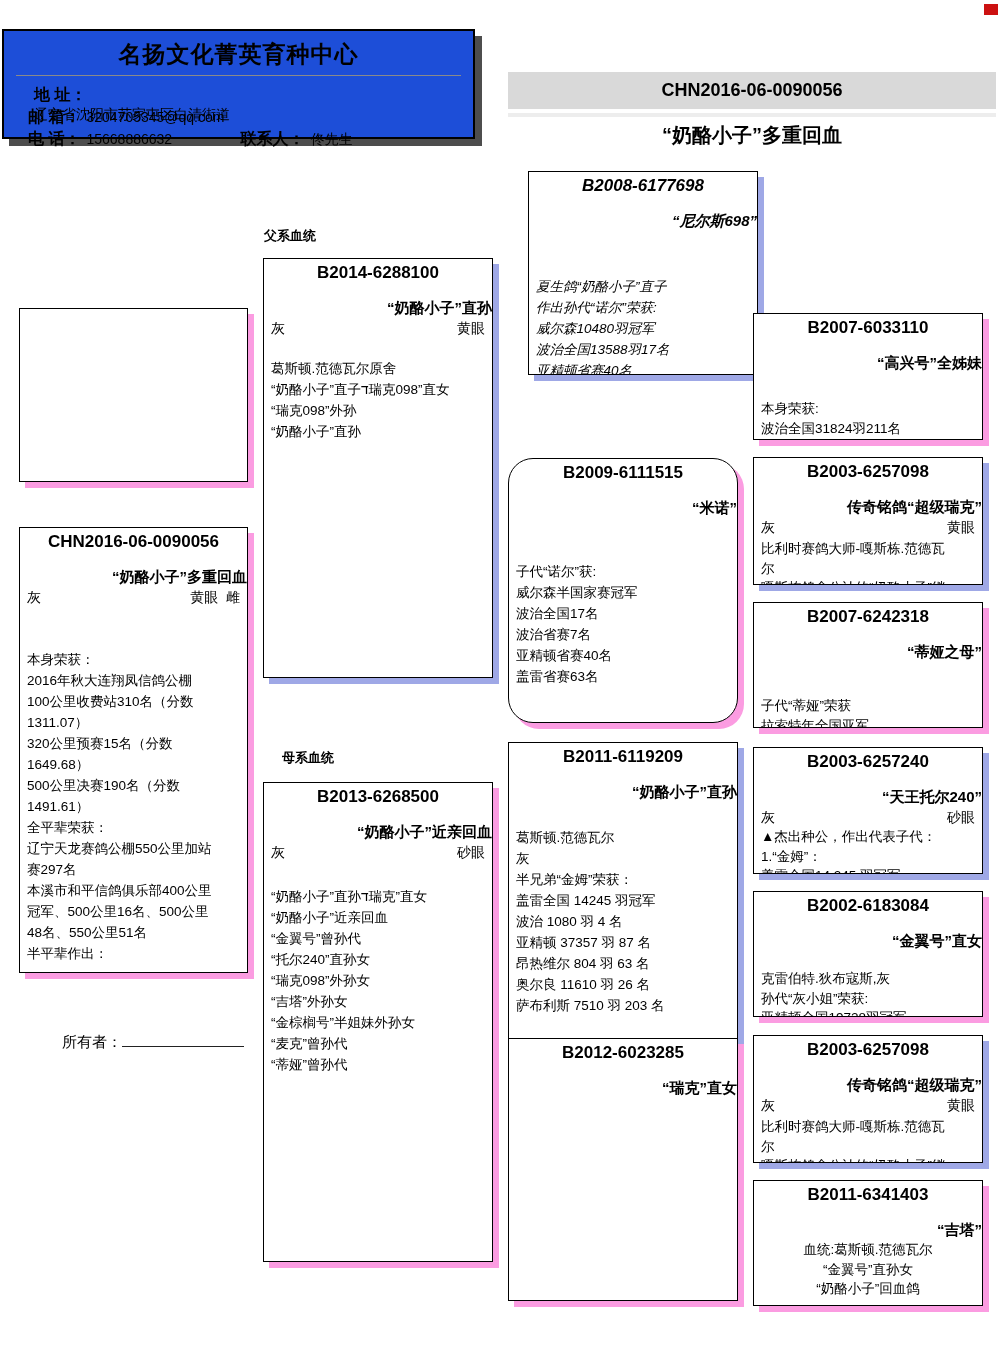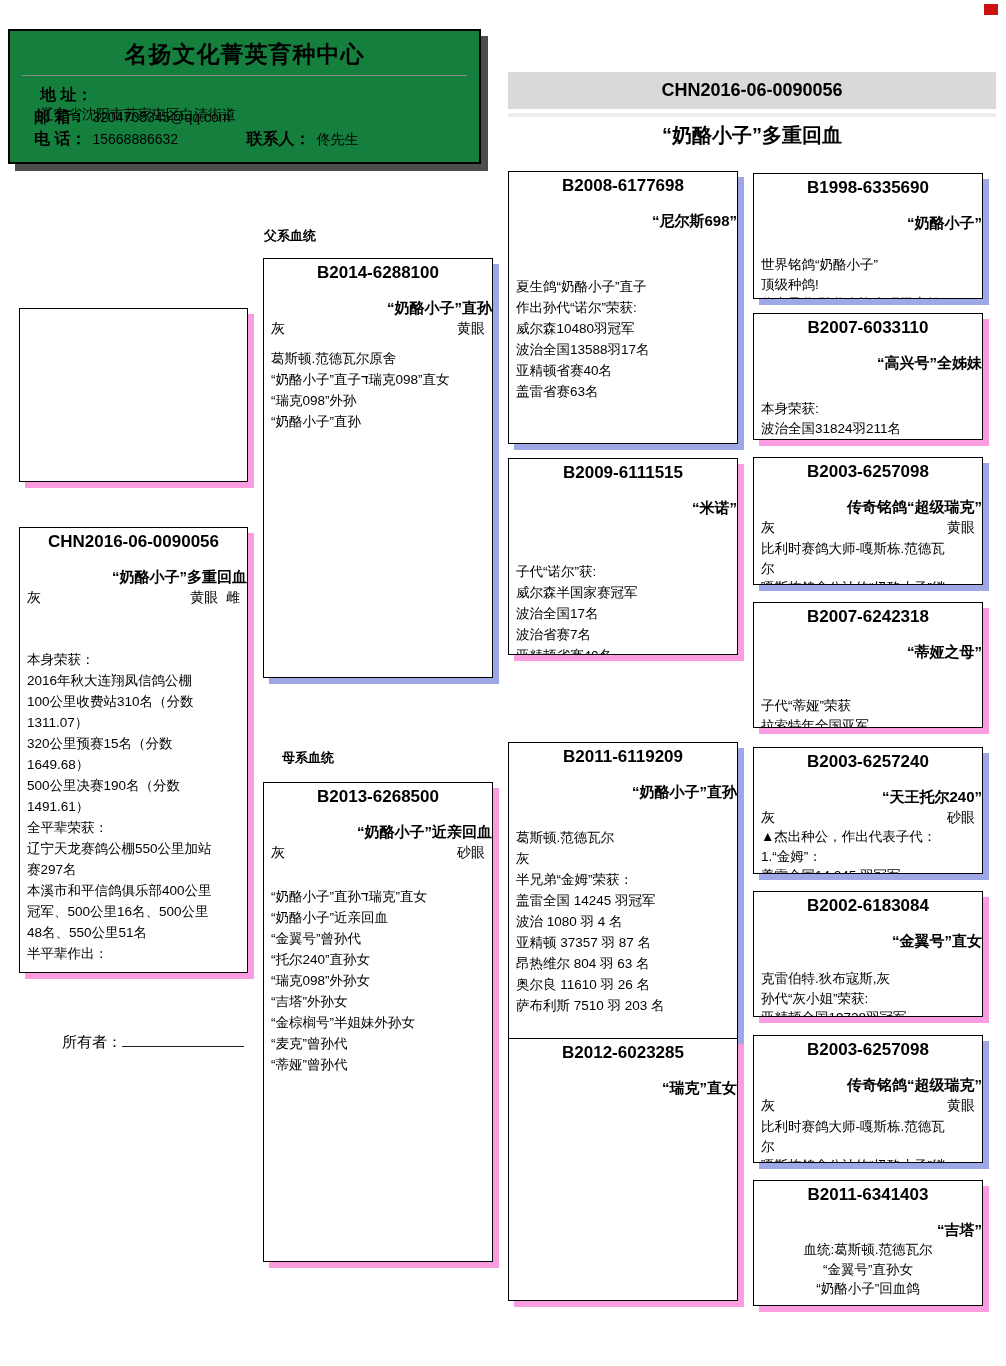--- a/index.html
+++ b/index.html
@@ -1,22 +1,22 @@
 <!DOCTYPE html>
 <html><head>
 <meta charset="utf-8">
 <style>
   * { margin:0; padding:0; box-sizing:border-box; }
   html,body { background:#ffffff; }
   body { font-family:"Liberation Sans","DejaVu Sans",sans-serif; color:#000; }
   .page { position:relative; width:1006px; height:1366px; background:#fff; overflow:hidden; }
 
   
-  .header-card { position:absolute; left:8px; top:29px; width:473px; height:135px;
-                 background:#15803d; border:2px solid #000; box-shadow:7px 7px 0 #4d4d4d; }
+  .header-card { position:absolute; left:2px; top:29px; width:473px; height:110px;
+                 background:#1d4ed8; border:2px solid #000; box-shadow:7px 7px 0 #4d4d4d; }
   .header-title { margin-top:8px; text-align:center; font-size:23px; font-weight:bold; letter-spacing:1px; }
   .header-rule { position:absolute; left:12px; right:12px; top:44px; border-top:1px solid #8a8a8a; }
   .hrow { position:absolute; left:24px; right:8px; display:flex; align-items:baseline; white-space:pre; }
   .hrow.r1 { top:54px;flex-direction:column; } .hrow.r2 { top:76px; } .hrow.r3 { top:98px; }
   .hlabel { font-size:16px; font-weight:bold; }
   .hval { font-size:14px; margin-left:6px; }
   .hval.phone { width:118px; }
   .hlabel.contact { margin-left:36px; }
 
   
@@ -113,21 +113,21 @@
     <span>所有者：</span><span class="owner-blank"></span>
   </div>
 
   <div class="pbox male" style="left:263px; top:258px; width:230px; height:420px;">
     <div class="ring">B2014-6288100</div>
     <div class="bname">“奶酪小子”直孙</div>
     <div class="cerow">
       <span>灰</span>
       <span>黄眼</span>
     </div>
-    <div class="pbody" style="margin-top:10px;">葛斯顿.范德瓦尔原舍
+    <div class="pbody" style="margin-top:20px;">葛斯顿.范德瓦尔原舍
 “奶酪小子”直子ד瑞克098”直女
 “瑞克098”外孙
 “奶酪小子”直孙</div>
   </div>
 
   <div class="pbox female" style="left:263px; top:782px; width:230px; height:480px;">
     <div class="ring">B2013-6268500</div>
     <div class="bname">“奶酪小子”近亲回血</div>
     <div class="cerow">
       <span>灰</span>
@@ -137,32 +137,32 @@
 “奶酪小子”近亲回血
 “金翼号”曾孙代
 “托尔240”直孙女
 “瑞克098”外孙女
 “吉塔”外孙女
 “金棕榈号”半姐妹外孙女
 “麦克”曾孙代
 “蒂娅”曾孙代</div>
   </div>
 
-  <div class="pbox male" style="left:508px; top:171px; width:230px; height:273px;">
+  <div class="pbox male" style="left:528px; top:171px; width:230px; height:204px;font-style:italic;">
     <div class="ring">B2008-6177698</div>
     <div class="bname">“尼尔斯698”</div>
     <div class="pbody" style="margin-top:45px;">夏生鸽“奶酪小子”直子
 作出孙代“诺尔”荣获:
 威尔森10480羽冠军
 波治全国13588羽17名
 亚精顿省赛40名
 盖雷省赛63名</div>
   </div>
 
-  <div class="pbox female" style="left:508px; top:458px; width:230px; height:197px;">
+  <div class="pbox female" style="left:508px; top:458px; width:230px; height:265px;border-radius:25px;">
     <div class="ring">B2009-6111515</div>
     <div class="bname">“米诺”</div>
     <div class="pbody" style="margin-top:43px;">子代“诺尔”获:
 威尔森半国家赛冠军
 波治全国17名
 波治省赛7名
 亚精顿省赛40名
 盖雷省赛63名</div>
   </div>
 
@@ -178,27 +178,20 @@
 昂热维尔 804 羽 63 名
 奥尔良 11610 羽 26 名
 萨布利斯 7510 羽 203 名</div>
   </div>
 
   <div class="pbox female" style="left:508px; top:1038px; width:230px; height:263px;">
     <div class="ring">B2012-6023285</div>
     <div class="bname">“瑞克”直女</div>
   </div>
 
-  <div class="pbox male sm" style="left:753px; top:173px; width:230px; height:126px;">
-    <div class="ring">B1998-6335690</div>
-    <div class="bname">“奶酪小子”</div>
-    <div class="pbody" style="margin-top:22px;">世界铭鸽“奶酪小子”
-顶级种鸽!
-作出子代/孙代有许多顶级赛鸽</div>
-  </div>
 
   <div class="pbox female sm" style="left:753px; top:313px; width:230px; height:127px;">
     <div class="ring">B2007-6033110</div>
     <div class="bname">“高兴号”全姊妹</div>
     <div class="pbody" style="margin-top:26px;">本身荣获:
 波治全国31824羽211名
 亚精顿全国20844羽31名</div>
   </div>
 
   <div class="pbox male sm" style="left:753px; top:457px; width:230px; height:128px;">

